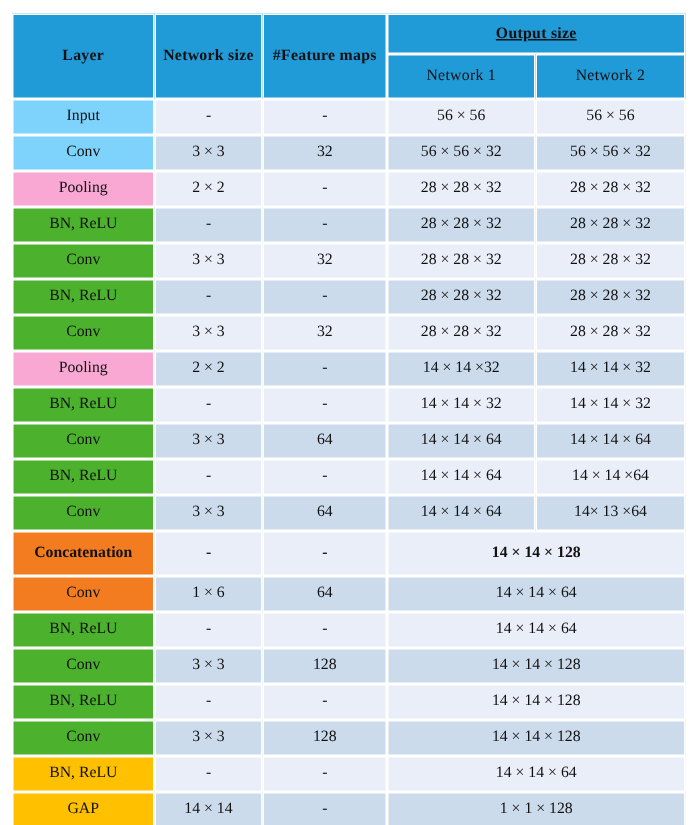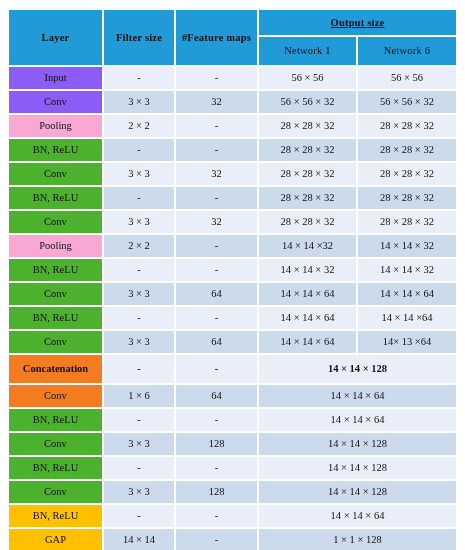--- a/index.html
+++ b/index.html
@@ -58,48 +58,48 @@
   }
   tbody tr.tall td {
     height: 28px;
     font-weight: bold;
   }
   td.stripe-a { background: #e9eef8; }
   td.stripe-b { background: #ccdbec; }
 
   
   td.layer { font-size: 10.5px; }
-  td.c-lightblue { background: #8b5cf6; }
+  td.c-lightblue { background: #7dd3fc; }
   td.c-blue      { background: #f9a8d4; }
   td.c-green     { background: #4cb22e; }
   td.c-orange    { background: #f47c20; }
   td.c-amber     { background: #ffc000; }
   td.layer.small { font-size: 9.5px; }
 </style>
 </head>
 <body>
 
 <table id="arch-table">
   <colgroup>
     <col style="width:95px">
     <col style="width:72px">
     <col style="width:83px">
     <col style="width:99px">
     <col style="width:100px">
   </colgroup>
   <thead>
     <tr>
       <th class="h-layer" rowspan="2">Layer</th>
-      <th class="h-filter" rowspan="2">Filter size</th>
+      <th class="h-filter" rowspan="2">Network size</th>
       <th class="h-feat" rowspan="2">#Feature maps</th>
       <th class="h-out" colspan="2">Output size</th>
     </tr>
     <tr>
       <th class="h-net">Network 1</th>
-      <th class="h-net">Network 6</th>
+      <th class="h-net">Network 2</th>
     </tr>
   </thead>
   <tbody id="table-body">
       <tr>
         <td class="layer c-lightblue">Input</td>
         <td class="stripe-a">-</td>
         <td class="stripe-a">-</td>
         <td class="stripe-a">56 × 56</td>
         <td class="stripe-a">56 × 56</td>
       </tr>

